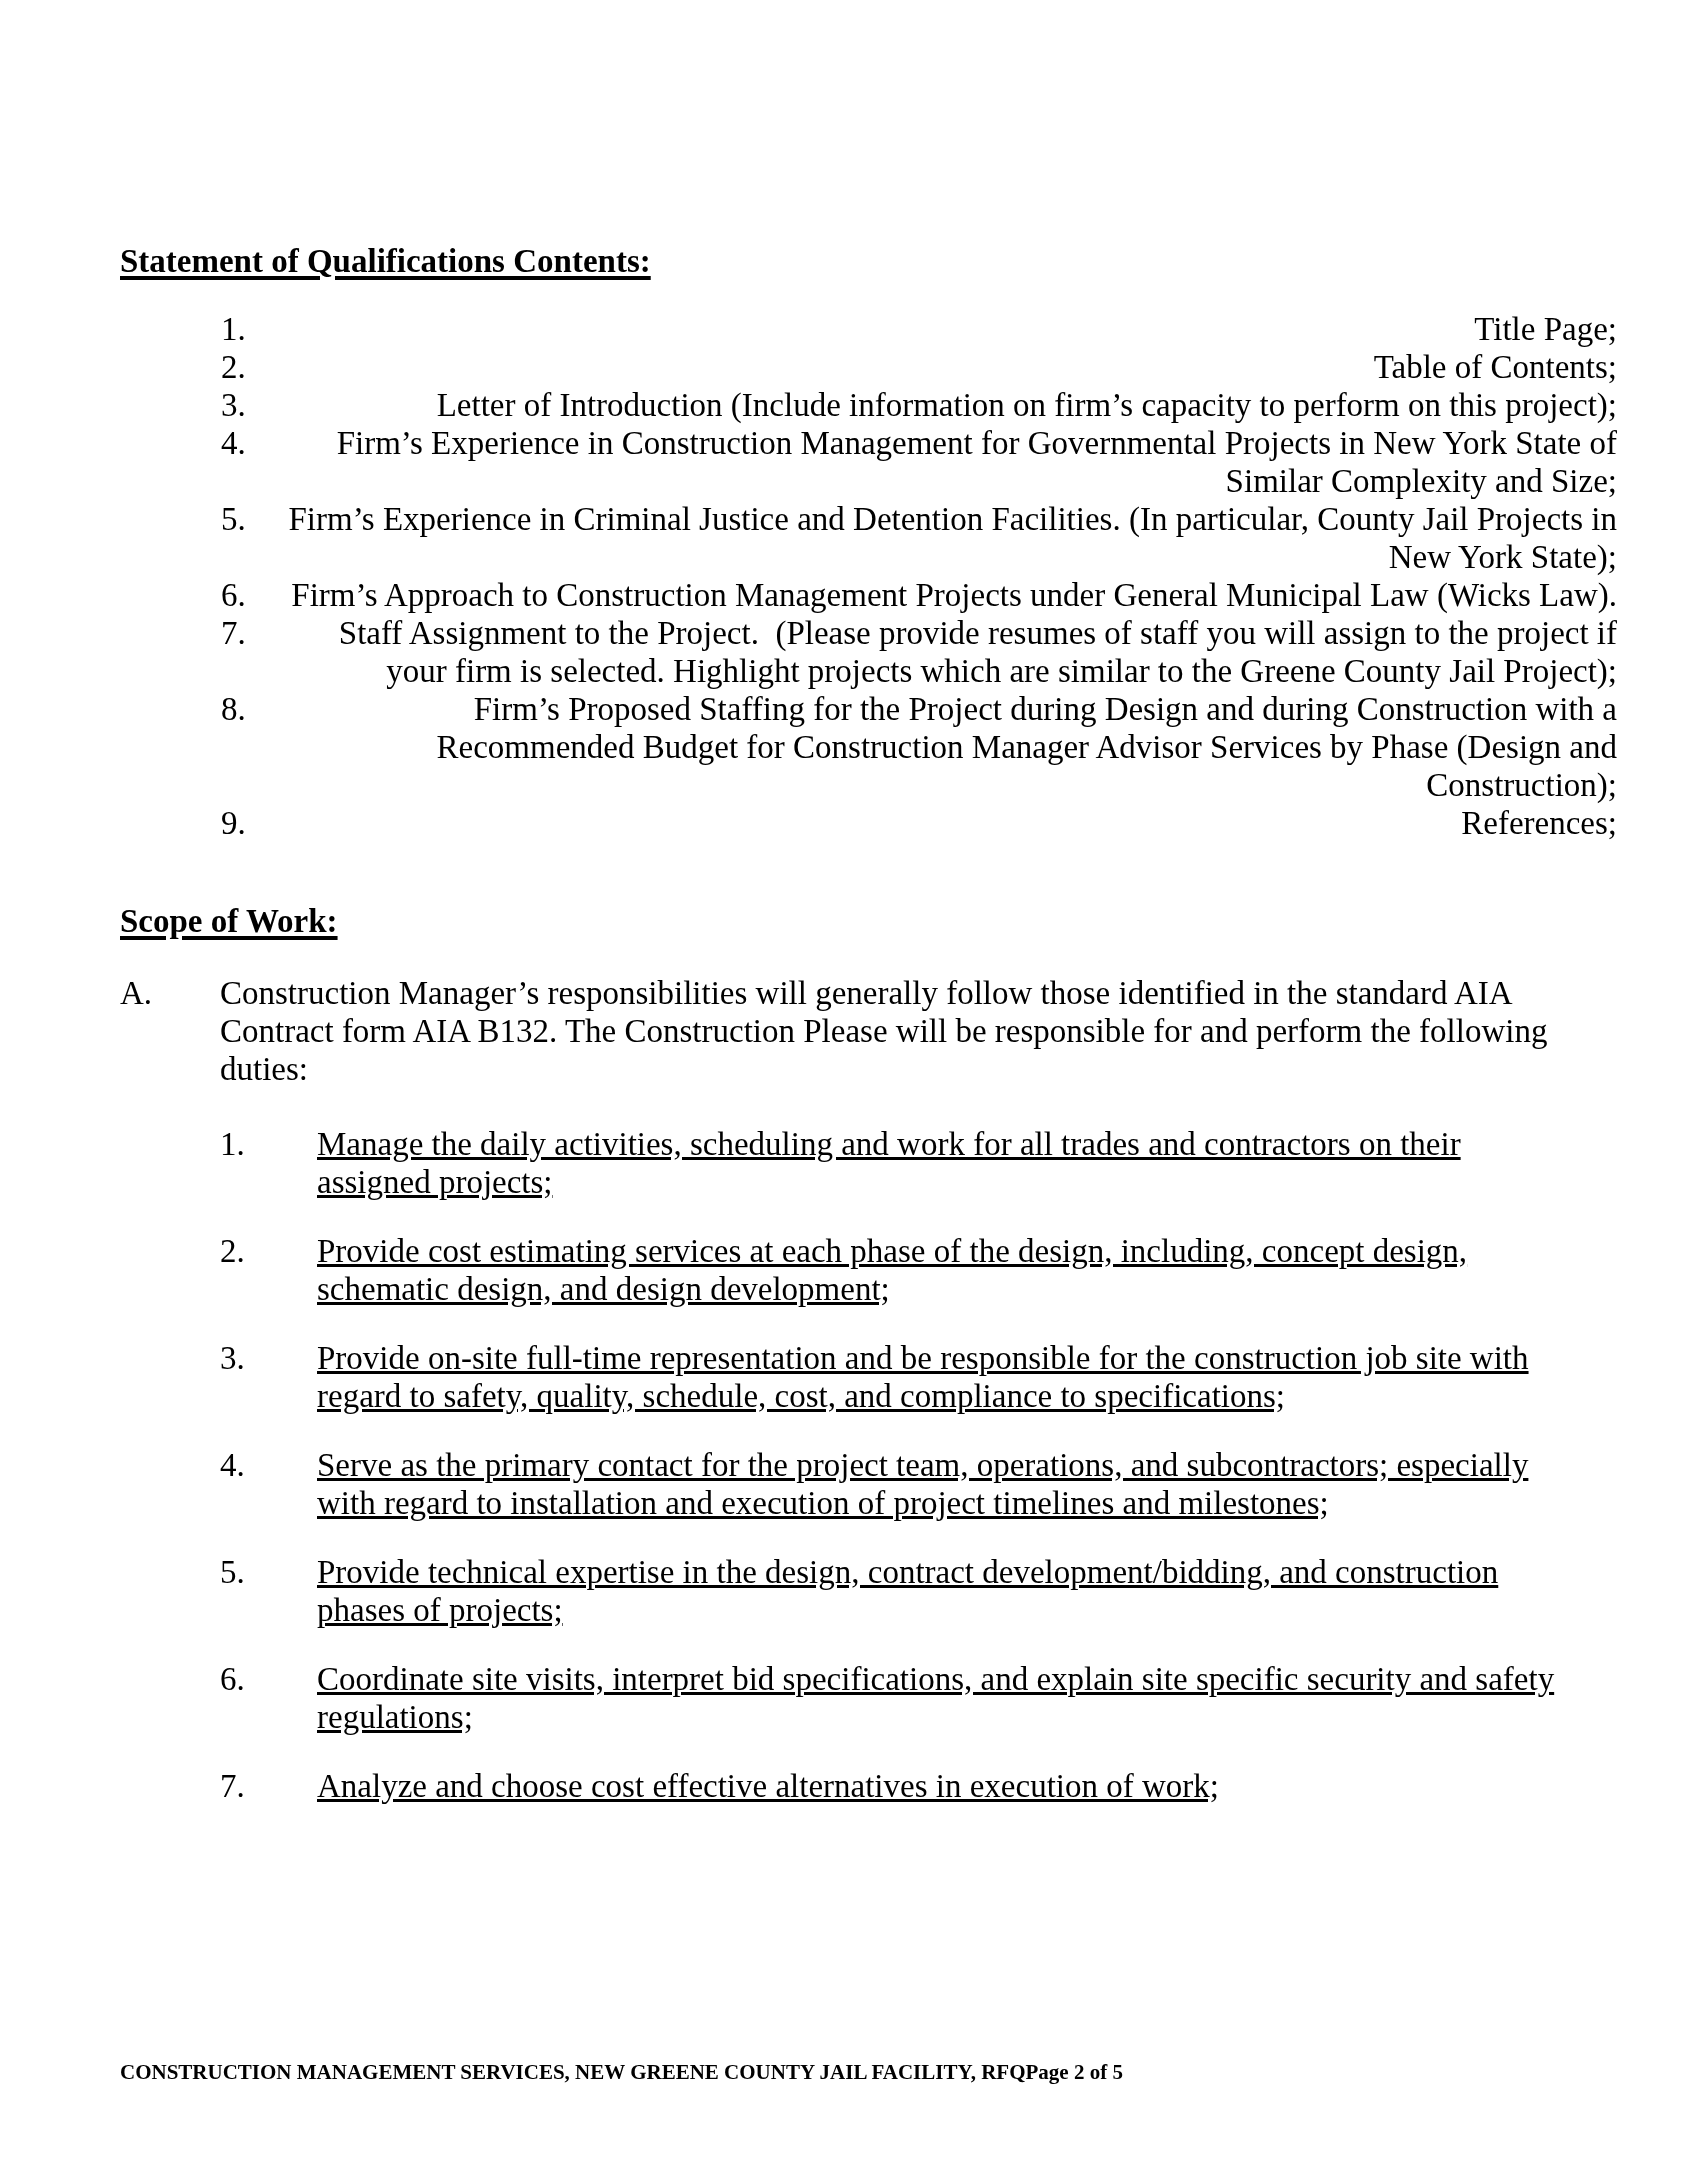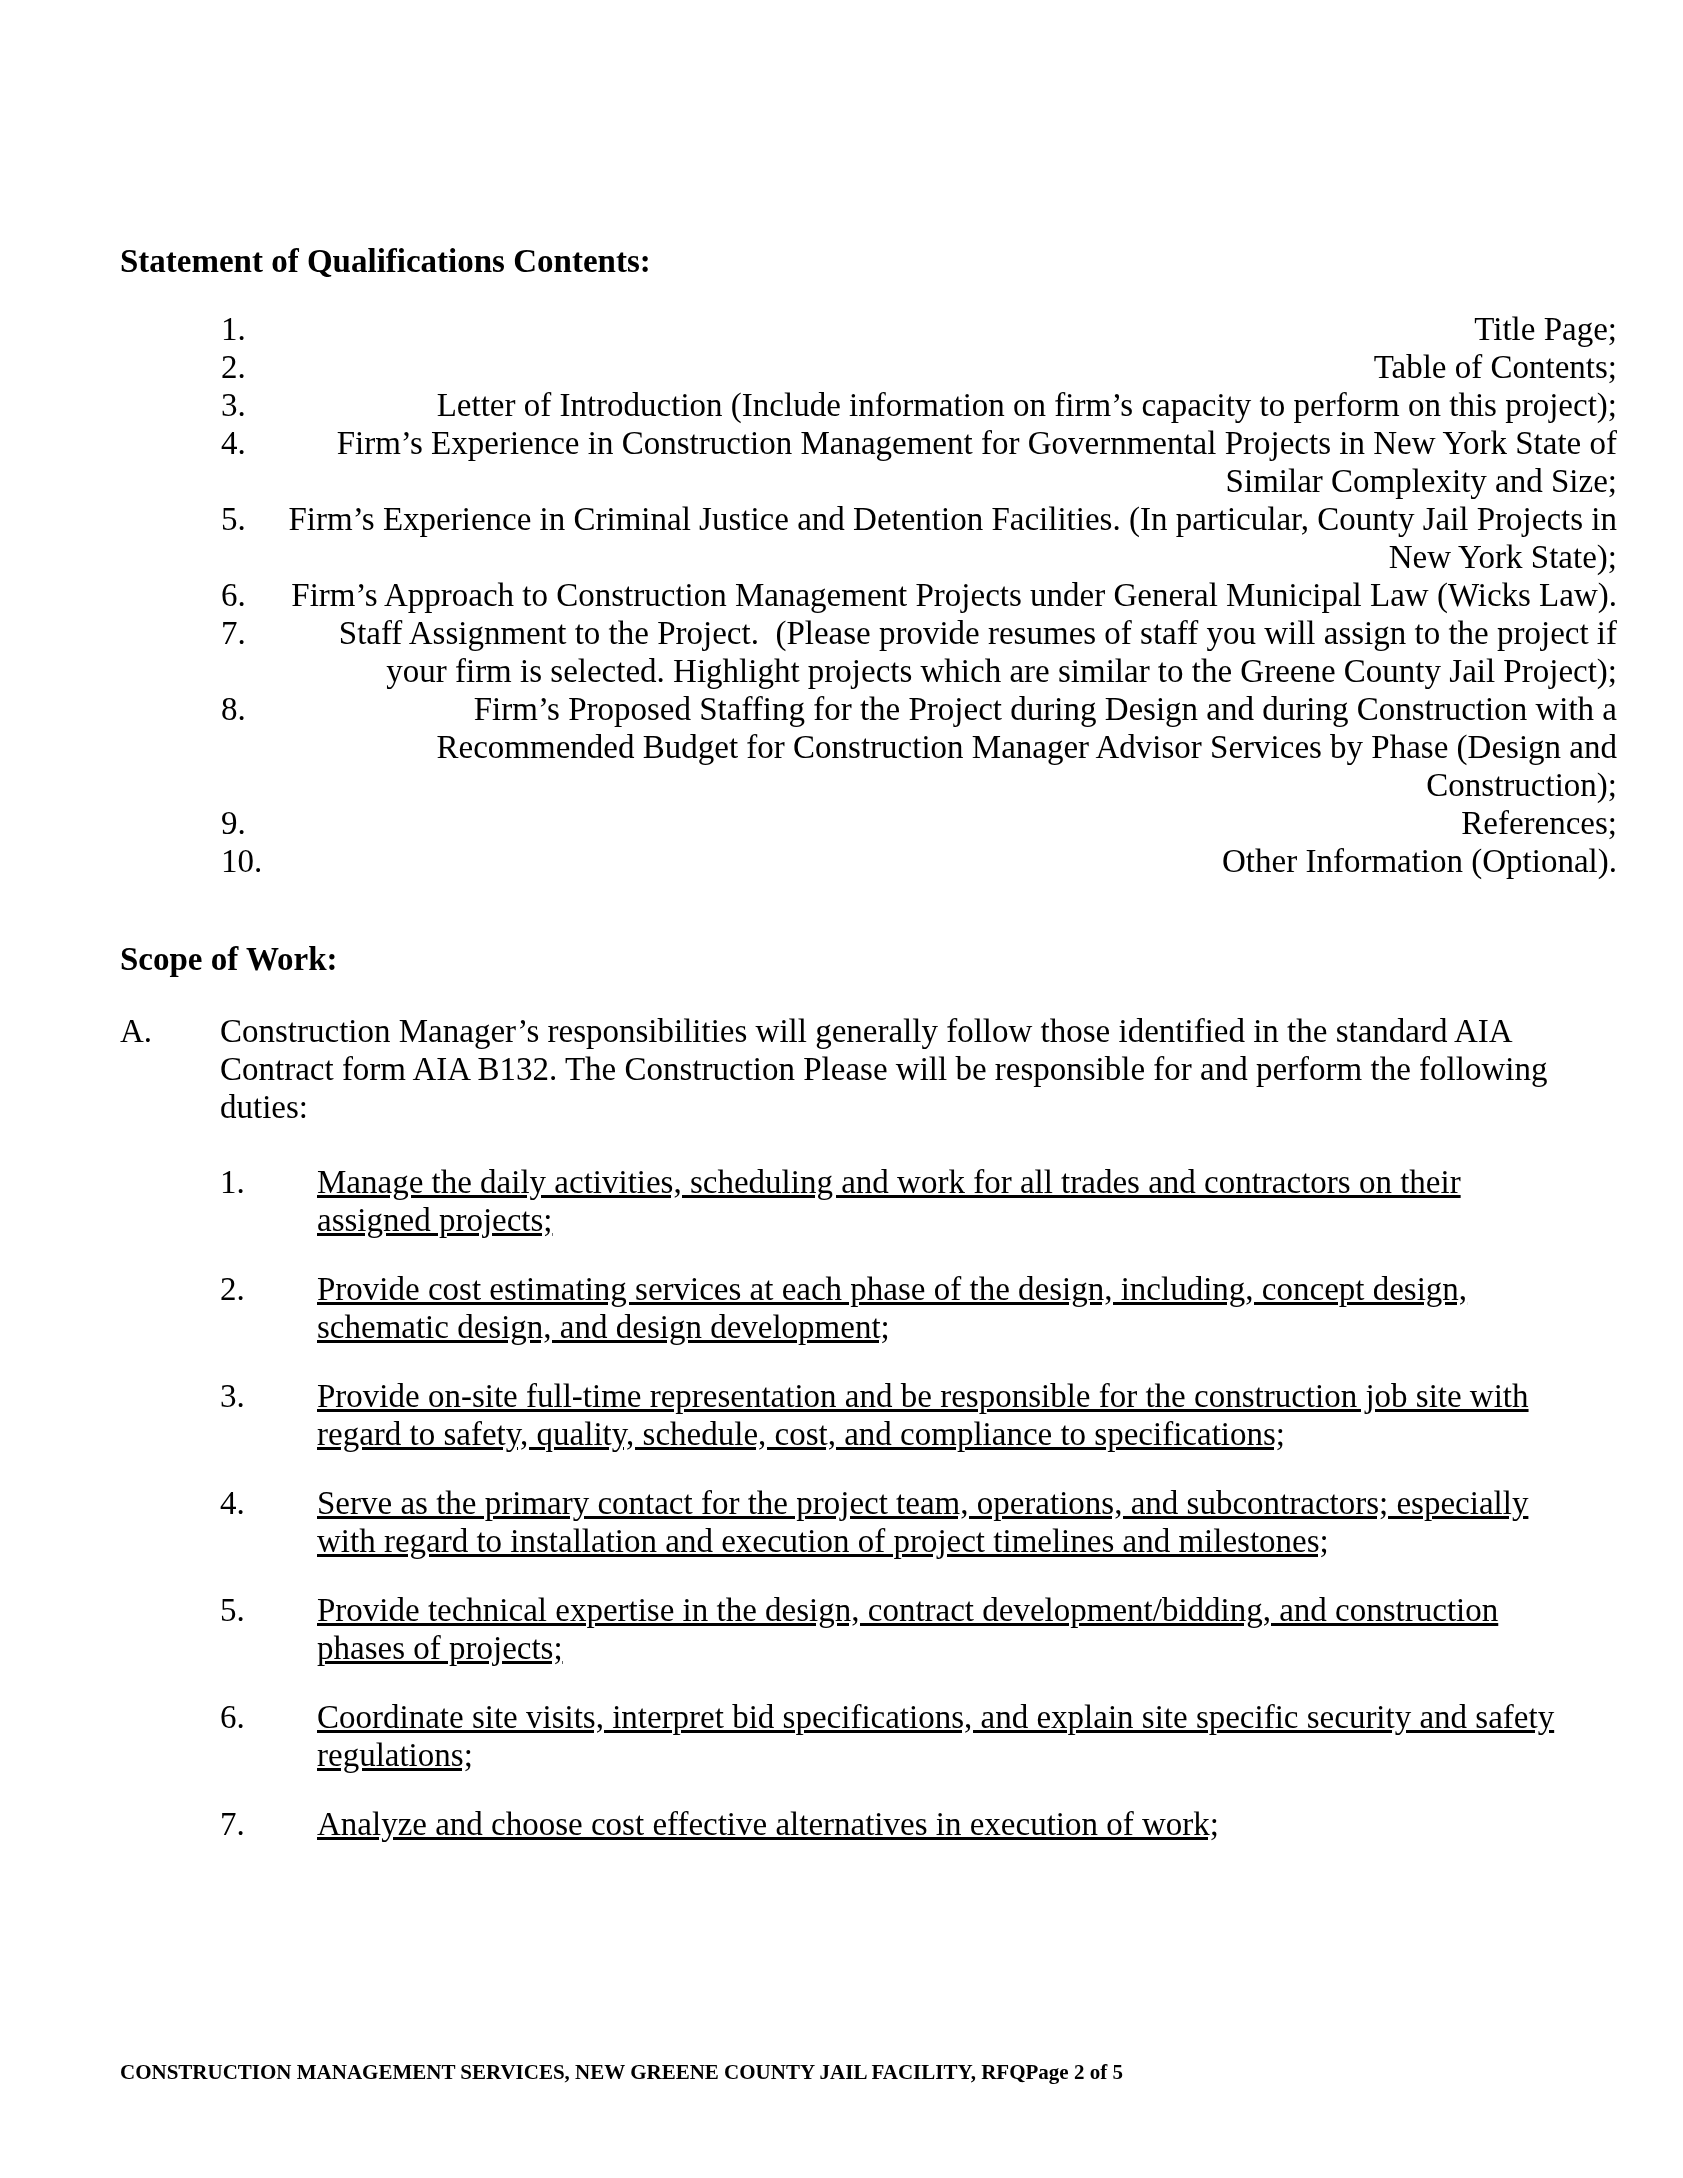--- a/index.html
+++ b/index.html
@@ -19,20 +19,21 @@
     position: absolute;
     left: 120px;
     top: 242px;
     width: 1485px;
     font-size: 33px;
     line-height: 38px;
   }
   .heading {
     font-size: 33px;
     font-weight: bold;
+    text-decoration: underline;
     text-decoration-thickness: 4px;
     text-underline-offset: 4px;
     margin: 0;
     line-height: 38px;
   }
   .h1 { margin-bottom: 30px; }
   .h2 { margin-bottom: 34px; }
   .intro {
     margin: 0 0 50px 0;
     width: 1485px;
@@ -139,24 +140,20 @@
       <li>
         <span class="num">8.</span>
         <span class="txt">Firm’s Proposed Staffing for the Project during Design and during Construction with a
 Recommended Budget for Construction Manager Advisor Services by Phase (Design and
 Construction);</span>
       </li>
       <li>
         <span class="num">9.</span>
         <span class="txt">References;</span>
       </li>
-      <li>
-        <span class="num">10.</span>
-        <span class="txt">Other Information (Optional).</span>
-      </li>
     </ol>
 
     <h2 class="heading h2">Scope of Work:</h2>
 
     <div class="clause">
       <span class="clause-label">A.</span>
       <span class="clause-text">Construction Manager’s responsibilities will generally follow those identified in the standard AIA
 Contract form AIA B132. The Construction Please will be responsible for and perform the following
 duties:</span>
     </div>

